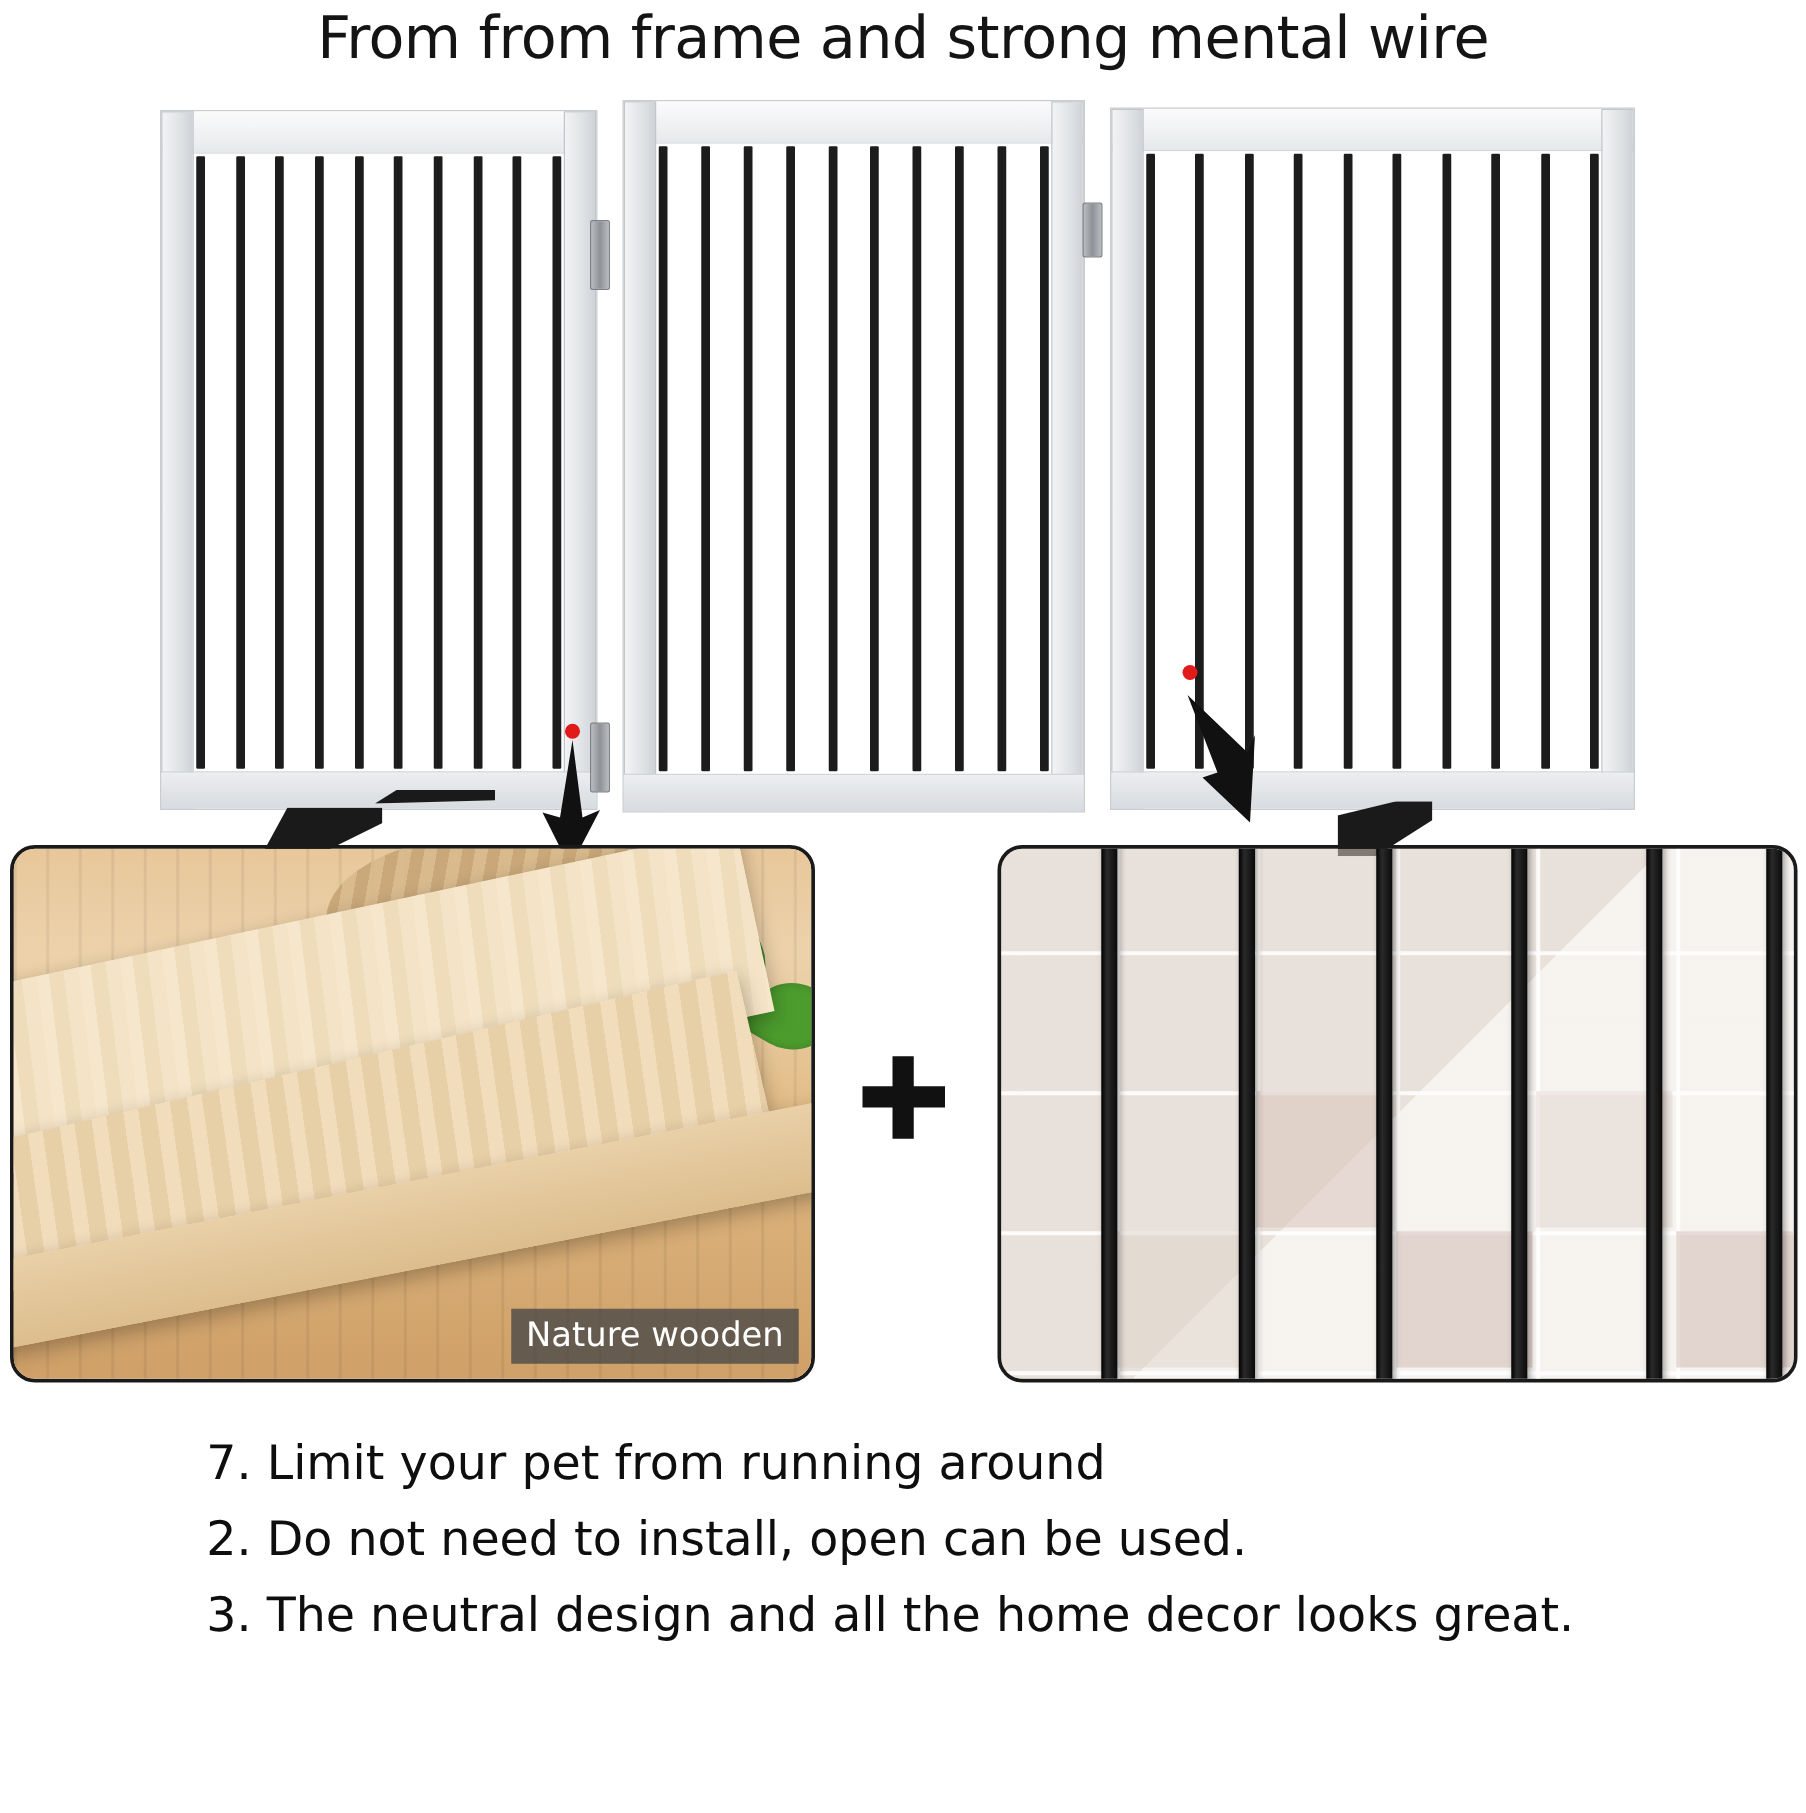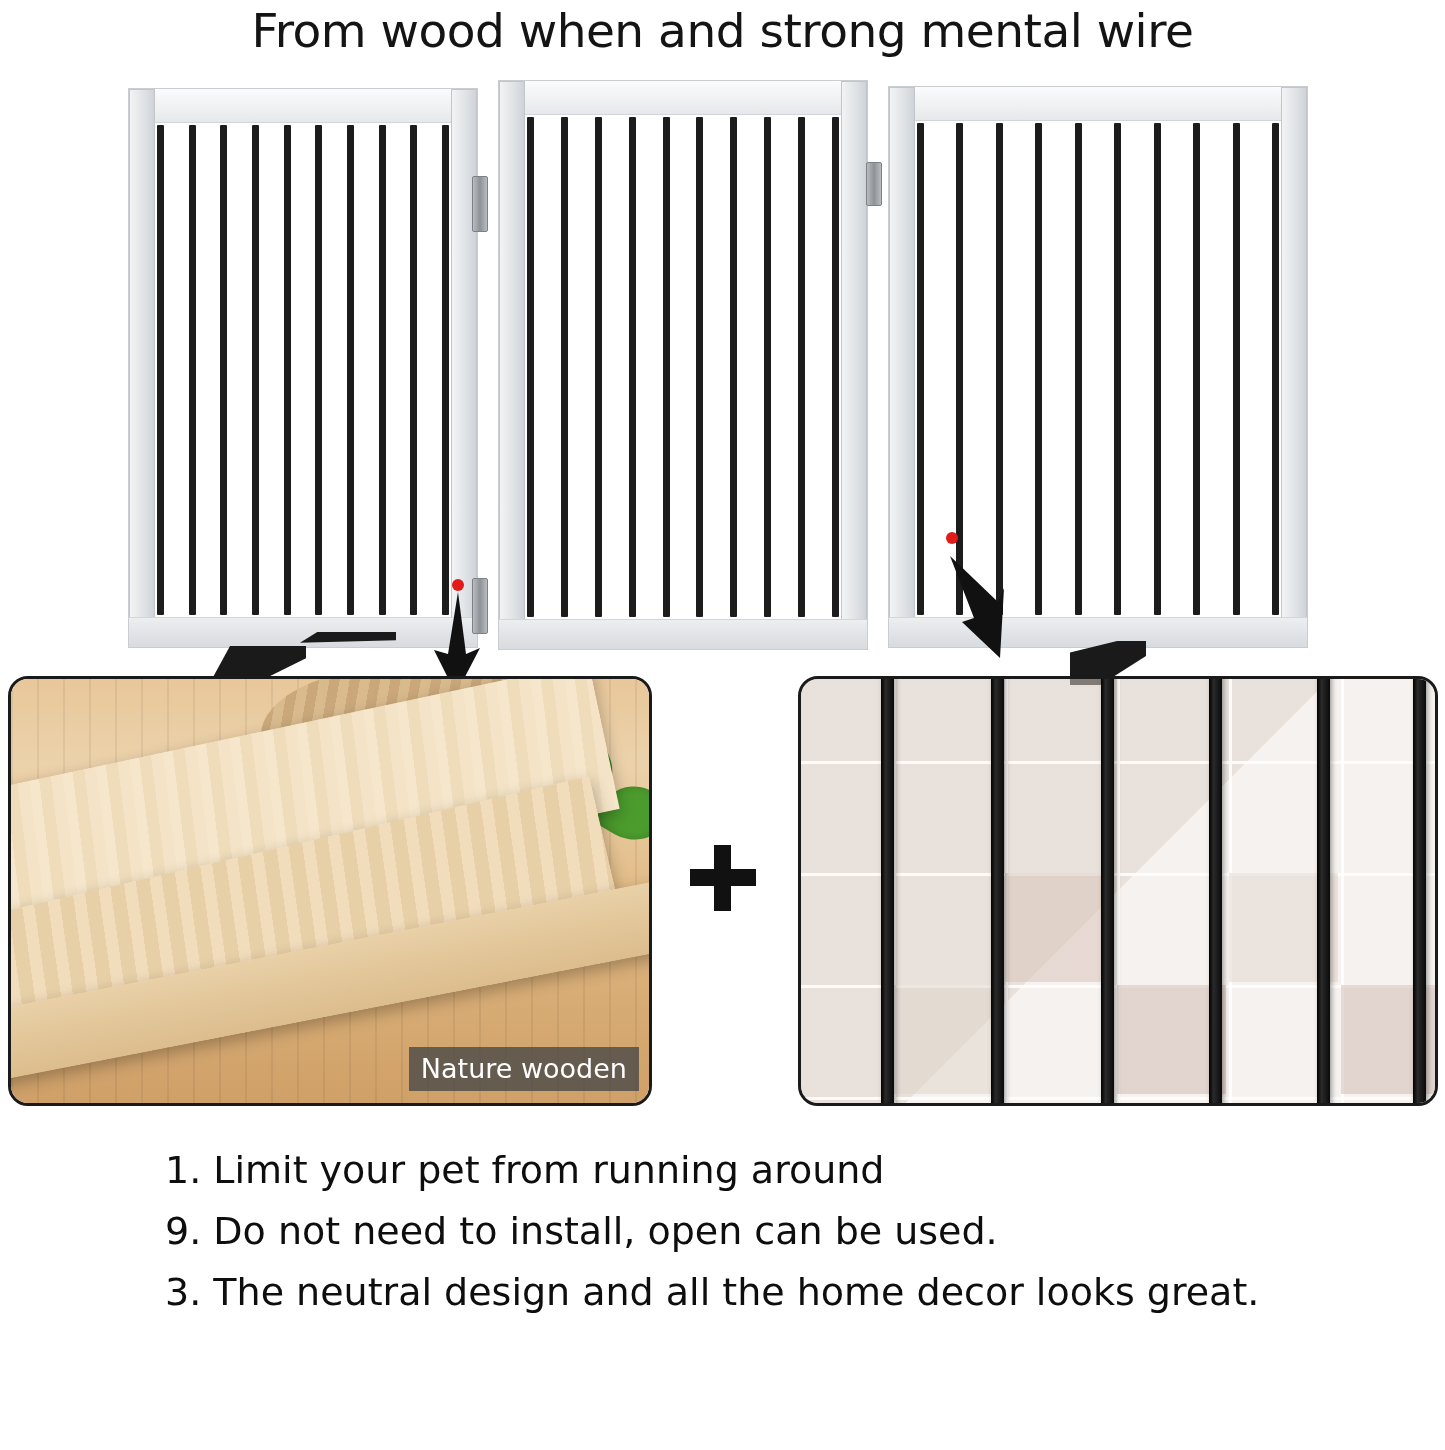--- a/index.html
+++ b/index.html
@@ -232,21 +232,21 @@
   .feature {
     font-size: 38px;
     line-height: 61px;
     color: #0e0e0e;
     white-space: nowrap;
   }
 </style>
 </head>
 <body>
 
-<div class="headline">From wood when and strong mental wire</div>
+<div class="headline">From from frame and strong mental wire</div>
 
 <div class="product-area">
 
   <div class="panel" style="left:128px; top:22px; width:350px; height:560px;">
     <div class="frame-top"></div>
     <div class="frame-left"></div>
     <div class="frame-right"></div>
     <div class="frame-bottom"></div>
     <div class="bars">
       <div class="bar"></div>
@@ -345,16 +345,16 @@
   <div class="wire" style="left:80px;"></div>
   <div class="wire" style="left:190px;"></div>
   <div class="wire" style="left:300px;"></div>
   <div class="wire" style="left:408px;"></div>
   <div class="wire" style="left:516px;"></div>
   <div class="wire" style="left:612px;"></div>
 
 </div>
 
 <div class="features">
-  <div class="feature">1. Limit your pet from running around</div>
-  <div class="feature">9. Do not need to install, open can be used.</div>
+  <div class="feature">7. Limit your pet from running around</div>
+  <div class="feature">2. Do not need to install, open can be used.</div>
   <div class="feature">3. The neutral design and all the home decor looks great.</div>
 </div>
 
 </body></html>

